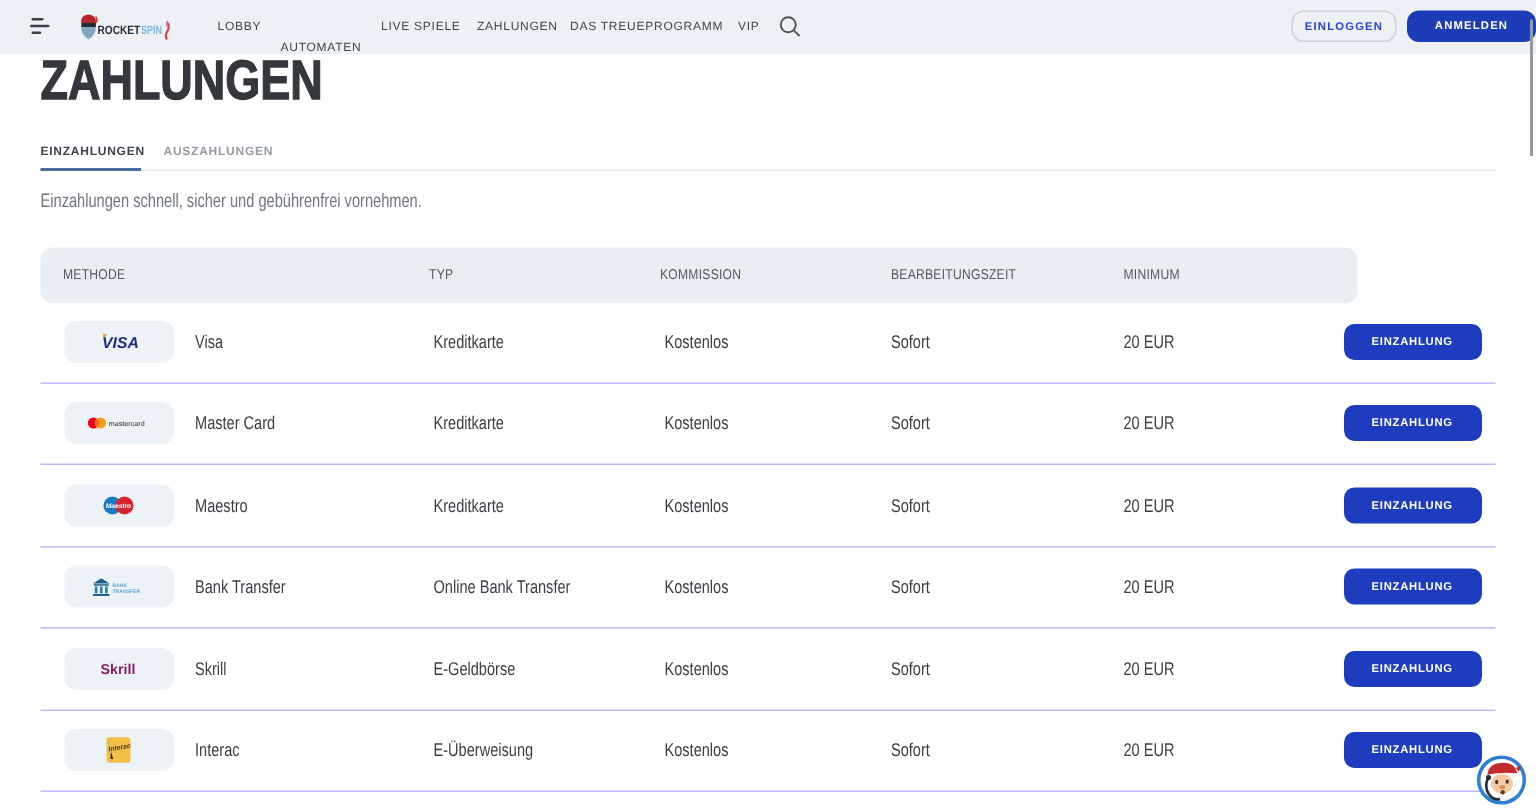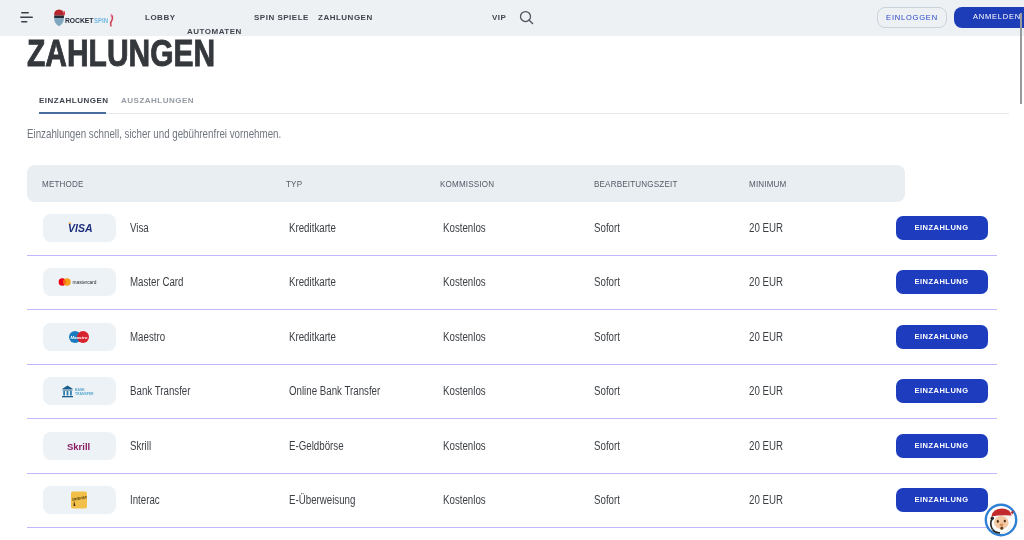--- a/index.html
+++ b/index.html
@@ -2,35 +2,35 @@
 <html><head>
 <meta charset="utf-8">
 <style>
   * { margin:0; padding:0; box-sizing:border-box; }
   html,body { width:1024px; height:540px; overflow:hidden; background:#fff;
     font-family:"Liberation Sans", sans-serif; }
   .abs { position:absolute; }
   
   #topbar { position:absolute; left:0; top:0; width:1024px; height:36px; background:#edf1f4; }
   .nav { position:absolute; top:0; height:48px; line-height:36px; font-size:8px;
-    letter-spacing:0.5px; color:#40464f; font-weight:bold; white-space:nowrap; }
+    letter-spacing:0.5px; color:#40464f; font-weight:normal; white-space:nowrap; }
   
   .btn { position:absolute; top:7px; height:21px; border-radius:8px; font-size:7.5px;
-    font-weight:normal; letter-spacing:0.8px; text-align:center; line-height:20px;margin-left:16px; }
+    font-weight:bold; letter-spacing:0.8px; text-align:center; line-height:20px; }
   #btn-login { left:861px; width:70px; color:#2946c8; border:1px solid #c9d3dc; background:transparent; }
   #btn-reg   { left:938px; width:86px; color:#fff; background:#1d3db8; }
   
   #scroll { position:absolute; left:1020px; top:13px; width:2px; height:91px; background:#97999c; }
   
   #title { position:absolute; left:27px; top:39.5px; font-size:37px; font-weight:bold;
     color:#34383c; letter-spacing:0px; transform:scaleX(0.81); transform-origin:left top;
     line-height:28px; -webkit-text-stroke:0.9px #34383c; }
   
   #tabs { position:absolute; left:27px; top:90px; width:970px; height:24px;
-    border-bottom:1px solid #e4e7ea;margin-left:12px; }
+    border-bottom:1px solid #e4e7ea; }
   .tab { position:absolute; top:6px; font-size:8px; font-weight:bold; letter-spacing:0.5px; }
   #tab1 { left:0; color:#3d434d; }
   #tab2 { left:82px; color:#959ba3; }
   #tabline { position:absolute; left:0; top:22px; width:67px; height:2px; background:#4a6d9e; }
   
   #desc { position:absolute; left:27px; top:126px; font-size:13px; color:#70767f; transform:scaleX(0.75); transform-origin:left top; }
   
   #thead { position:absolute; left:27px; top:165px; width:878px; height:37px;
     background:#e9eef3; border-radius:8px; }
   .hlab { position:absolute; top:13px; font-size:9.5px; letter-spacing:0.2px; color:#525a64; transform:scaleX(0.85); transform-origin:left top; }
@@ -60,22 +60,23 @@
     <path d="M14.5 3 Q15.5 5 14.8 7.3 L13.2 7 Q14.2 5 13.6 2.6 Z" fill="#d8343c"></path>
     <path d="M4.2 7.4 L14 7.4 L13.9 10.2 L4.2 10.2 Z" fill="#242b35"></path>
     <path d="M4.2 10.2 L13.9 10.2 Q13.8 15.8 9 18.2 Q4.2 15.8 4.2 10.2 Z" fill="#7fa7bf"></path>
     <text x="15" y="14.6" font-size="8" font-weight="bold" fill="#232b37" textLength="28.5" lengthAdjust="spacingAndGlyphs">ROCKET</text>
     <text x="44" y="14.6" font-size="8" font-weight="bold" fill="#74b9e2" textLength="14" lengthAdjust="spacingAndGlyphs">SPIN</text>
     <path d="M61 6.5 Q63.8 9.5 61.5 13 Q59.8 15.5 61.3 18.3" stroke="#cc4257" stroke-width="1.5" fill="none"></path>
     <path d="M61.8 5.8 Q60 8.5 62 10.5" stroke="#e58aa0" stroke-width="0.9" fill="none"></path>
   </svg>
   <span class="nav" style="left:145px;">LOBBY</span>
   <span class="nav" style="left:187px;margin-top:14px;">AUTOMATEN</span>
-  <span class="nav" style="left:254px;">SPIN SPIELE</span>
+  <span class="nav" style="left:254px;">LIVE SPIELE</span>
   <span class="nav" style="left:318px;">ZAHLUNGEN</span>
+  <span class="nav" style="left:380px;">DAS TREUEPROGRAMM</span>
   <span class="nav" style="left:492px;">VIP</span>
   <svg class="abs" style="left:519px; top:10px;" width="16" height="16" viewBox="0 0 16 16">
     <circle cx="6.5" cy="6.5" r="5" stroke="#4d535c" stroke-width="1.25" fill="none"></circle>
     <line x1="10.2" y1="10.2" x2="14" y2="14" stroke="#4d535c" stroke-width="1.25"></line>
   </svg>
   <div class="btn" id="btn-login">EINLOGGEN</div>
   <div class="btn" id="btn-reg">ANMELDEN</div>
 </div>
 <div id="scroll"></div>
 <div id="title">ZAHLUNGEN</div>

